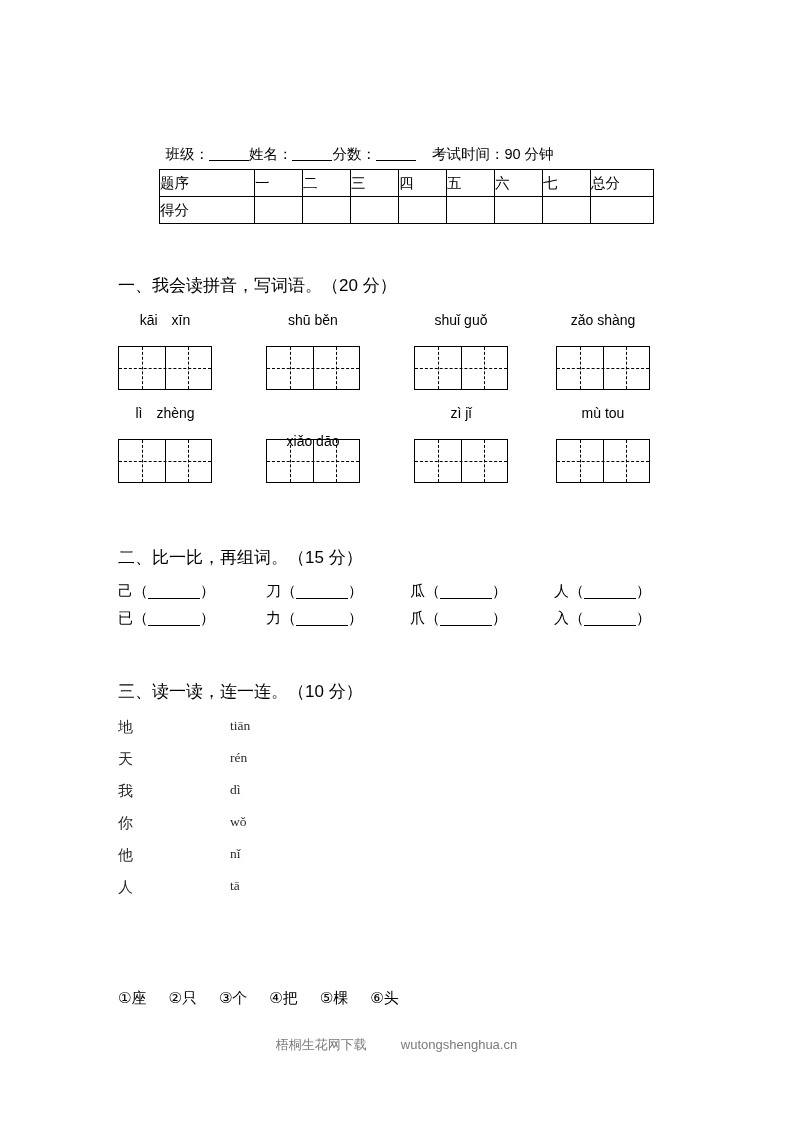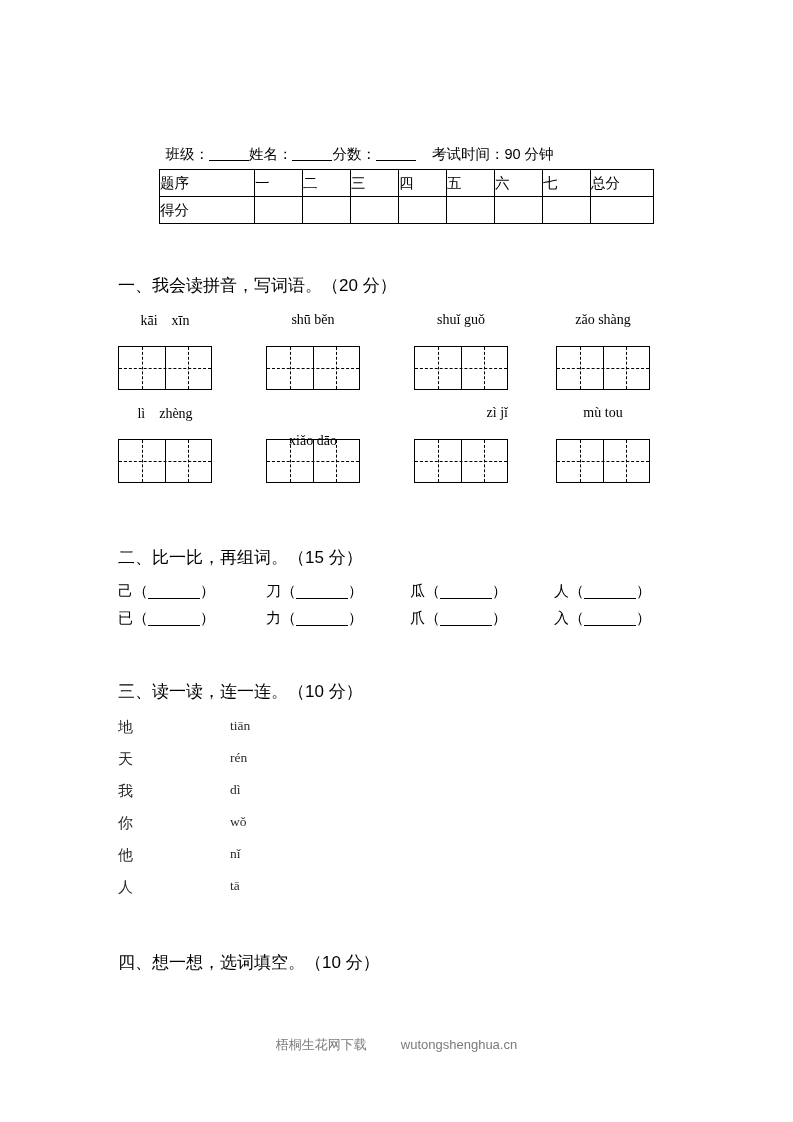--- a/index.html
+++ b/index.html
@@ -89,21 +89,21 @@
 
   
   .pinyin-row {
     position: absolute;
     left: 118px;
     width: 560px;
     height: 20px;
   }
   .pinyin-label {
     position: absolute;
-    font-family: Liberation Serif, serif;
+    font-family: Liberation Sans, sans-serif;
     font-size: 14px;
     white-space: nowrap;
     text-align: center;
   }
 
   .tzg-row {
     position: absolute;
     left: 118px;
     width: 560px;
     height: 46px;
@@ -285,21 +285,21 @@
       <div class="mid-v"></div>
         <div class="dash-h"></div>
         <div class="dash-v left"></div>
         <div class="dash-v right"></div>
     </div>
   </div>
 
   <div class="pinyin-row" style="top:405px;">
     <div class="pinyin-label" style="left:0px;   width:94px;">lì　zhèng</div>
     <div class="pinyin-label" style="left:148px; width:94px;margin-top:28px;">xiǎo dāo</div>
-    <div class="pinyin-label" style="left:296px; width:94px;text-align:right;">zì jǐ</div>
+    <div class="pinyin-label" style="left:296px; width:94px;">zì jǐ</div>
     <div class="pinyin-label" style="left:438px; width:94px;">mù tou</div>
   </div>
 
   <div class="tzg-row" style="top:439px;">
     <div class="tzg" style="left:0px;">
       <div class="mid-v"></div>
         <div class="dash-h"></div>
         <div class="dash-v left"></div>
         <div class="dash-v right"></div>
     </div>
@@ -359,20 +359,22 @@
   </div>
   <div class="match-row" style="top:846px;">
     <span class="match-char">他</span>
     <span class="match-pinyin">nǐ</span>
   </div>
   <div class="match-row" style="top:878px;">
     <span class="match-char">人</span>
     <span class="match-pinyin">tā</span>
   </div>
 
-  <div class="section-heading" style="top:951px;">四、想一想，选词填空。（10 分）</div>
-
+
+  <div class="word-bank" style="top:989px;">
+    <span class="wb-item">①座</span><span class="wb-item">②只</span><span class="wb-item">③个</span><span class="wb-item">④把</span><span class="wb-item">⑤棵</span><span class="wb-item">⑥头</span>
+  </div>
 
   <div class="footer">
     <span>梧桐生花网下载</span><span class="site">wutongshenghua.cn</span>
   </div>
 
 </div>
 
 </body></html>

